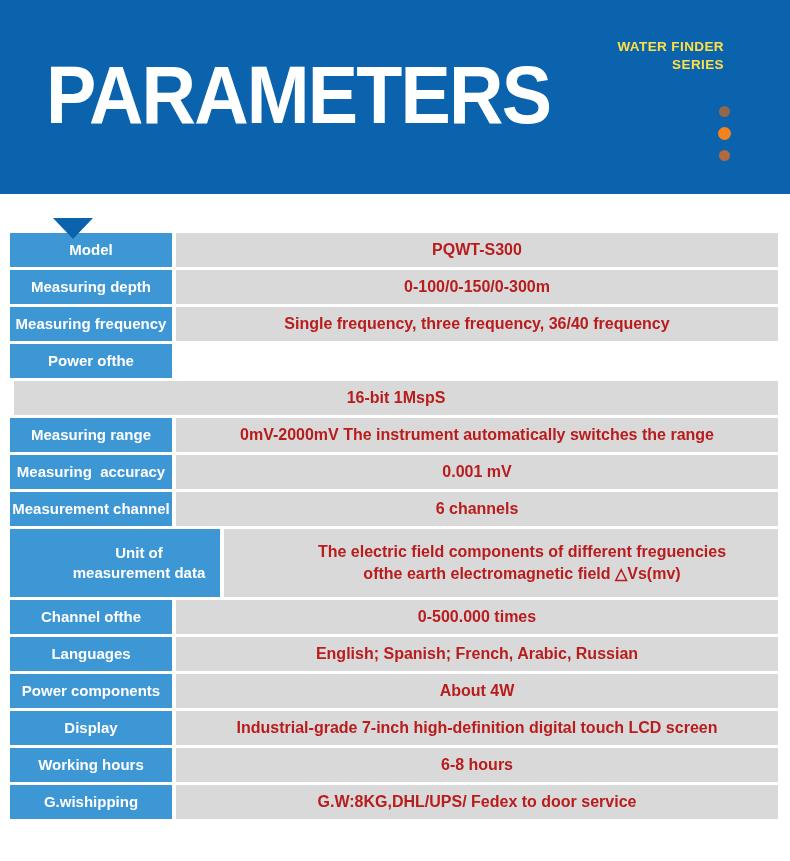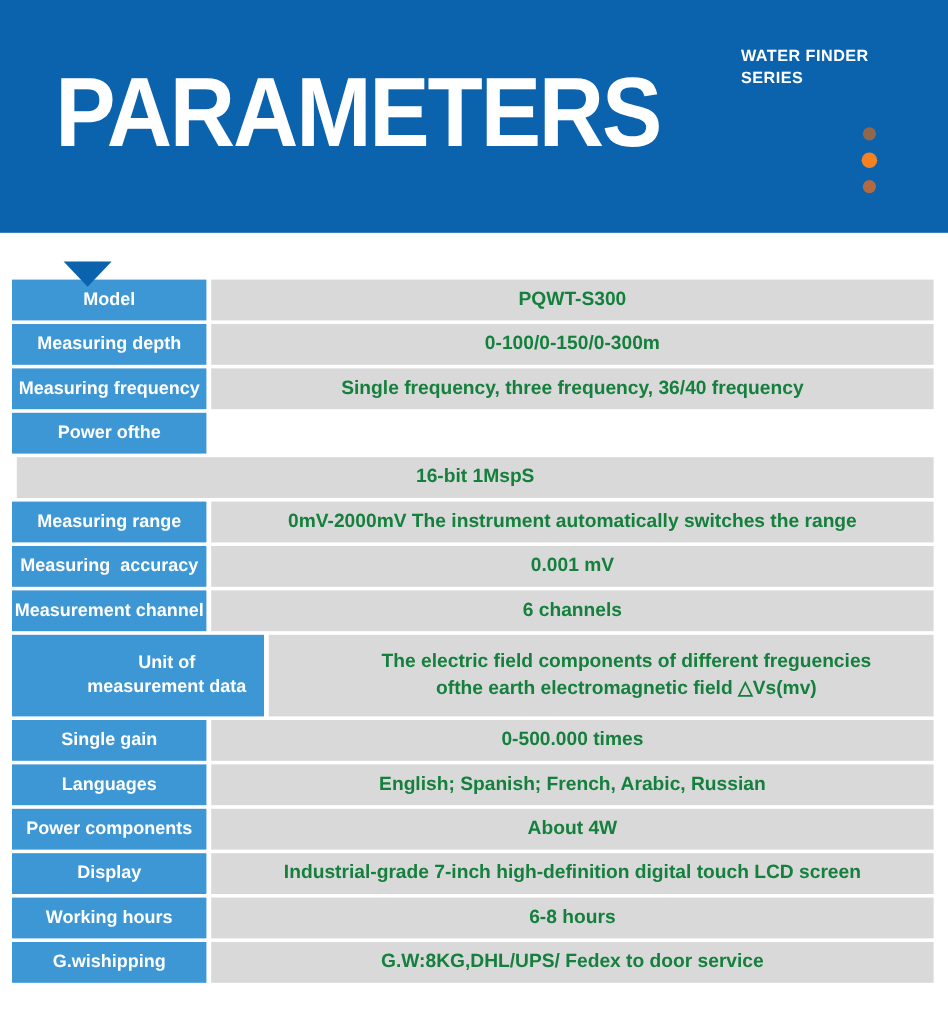--- a/index.html
+++ b/index.html
@@ -10,22 +10,22 @@
   }
   
   .banner{position:relative;width:790px;height:194px;background:#0b62ad;}
   .banner-title{
     position:absolute;left:46px;top:54px;
     color:#ffffff;font-size:82px;font-weight:bold;line-height:1;
     letter-spacing:-2px;transform:scaleX(0.92);transform-origin:left top;
     white-space:nowrap;
   }
   .series-label{
-    position:absolute;top:38px;right:66px;
-    color:#ffffff;font-size:13.5px;font-weight:600;line-height:1.3;
+    position:absolute;top:38px;right:66px;text-align:right;
+    color:#fde047;font-size:13.5px;font-weight:600;line-height:1.3;
     letter-spacing:0.4px;white-space:pre-line;
   }
   .dots{
     position:absolute;top:106px;right:59px;width:14px;
     display:flex;flex-direction:column;align-items:center;gap:10px;
   }
   .dot{border-radius:50%;}
   .dot-1{width:11px;height:11px;background:#91684c;}
   .dot-2{width:13px;height:13px;background:#f58220;}
   .dot-3{width:11px;height:11px;background:#b26a41;}
@@ -36,21 +36,21 @@
   }
   
   .spec{margin:39px 12px 0 10px;}
   .row{display:flex;margin-bottom:3px;}
   .cell-label{
     width:162px;min-height:34px;background:#3e97d5;color:#ffffff;
     display:flex;align-items:center;justify-content:center;text-align:center;
     font-size:15px;font-weight:600;line-height:1.35;white-space:pre-wrap;
   }
   .cell-value{
-    flex:1;margin-left:4px;min-height:34px;background:#d9d9d9;color:#15803d;
+    flex:1;margin-left:4px;min-height:34px;background:#d9d9d9;color:#b91c1c;
     display:flex;align-items:center;justify-content:center;text-align:center;
     font-size:16px;font-weight:bold;line-height:1.35;white-space:pre-wrap;
     padding:0 6px;
   }
   .row.tall .cell-label,.row.tall .cell-value{min-height:68px;padding-left:48px;}
 </style>
 </head>
 <body>
 
 <div class="banner">
@@ -96,21 +96,21 @@
     <div class="cell-label">Measurement channel</div>
     <div class="cell-value">6 channels</div>
   </div>
   <div class="row tall">
     <div class="cell-label">Unit of
 measurement data</div>
     <div class="cell-value">The electric field components of different freguencies
 ofthe earth electromagnetic field △Vs(mv)</div>
   </div>
   <div class="row">
-    <div class="cell-label">Single gain</div>
+    <div class="cell-label">Channel ofthe</div>
     <div class="cell-value">0-500.000 times</div>
   </div>
   <div class="row">
     <div class="cell-label">Languages</div>
     <div class="cell-value">English; Spanish; French, Arabic, Russian</div>
   </div>
   <div class="row">
     <div class="cell-label">Power components</div>
     <div class="cell-value">About 4W</div>
   </div>

